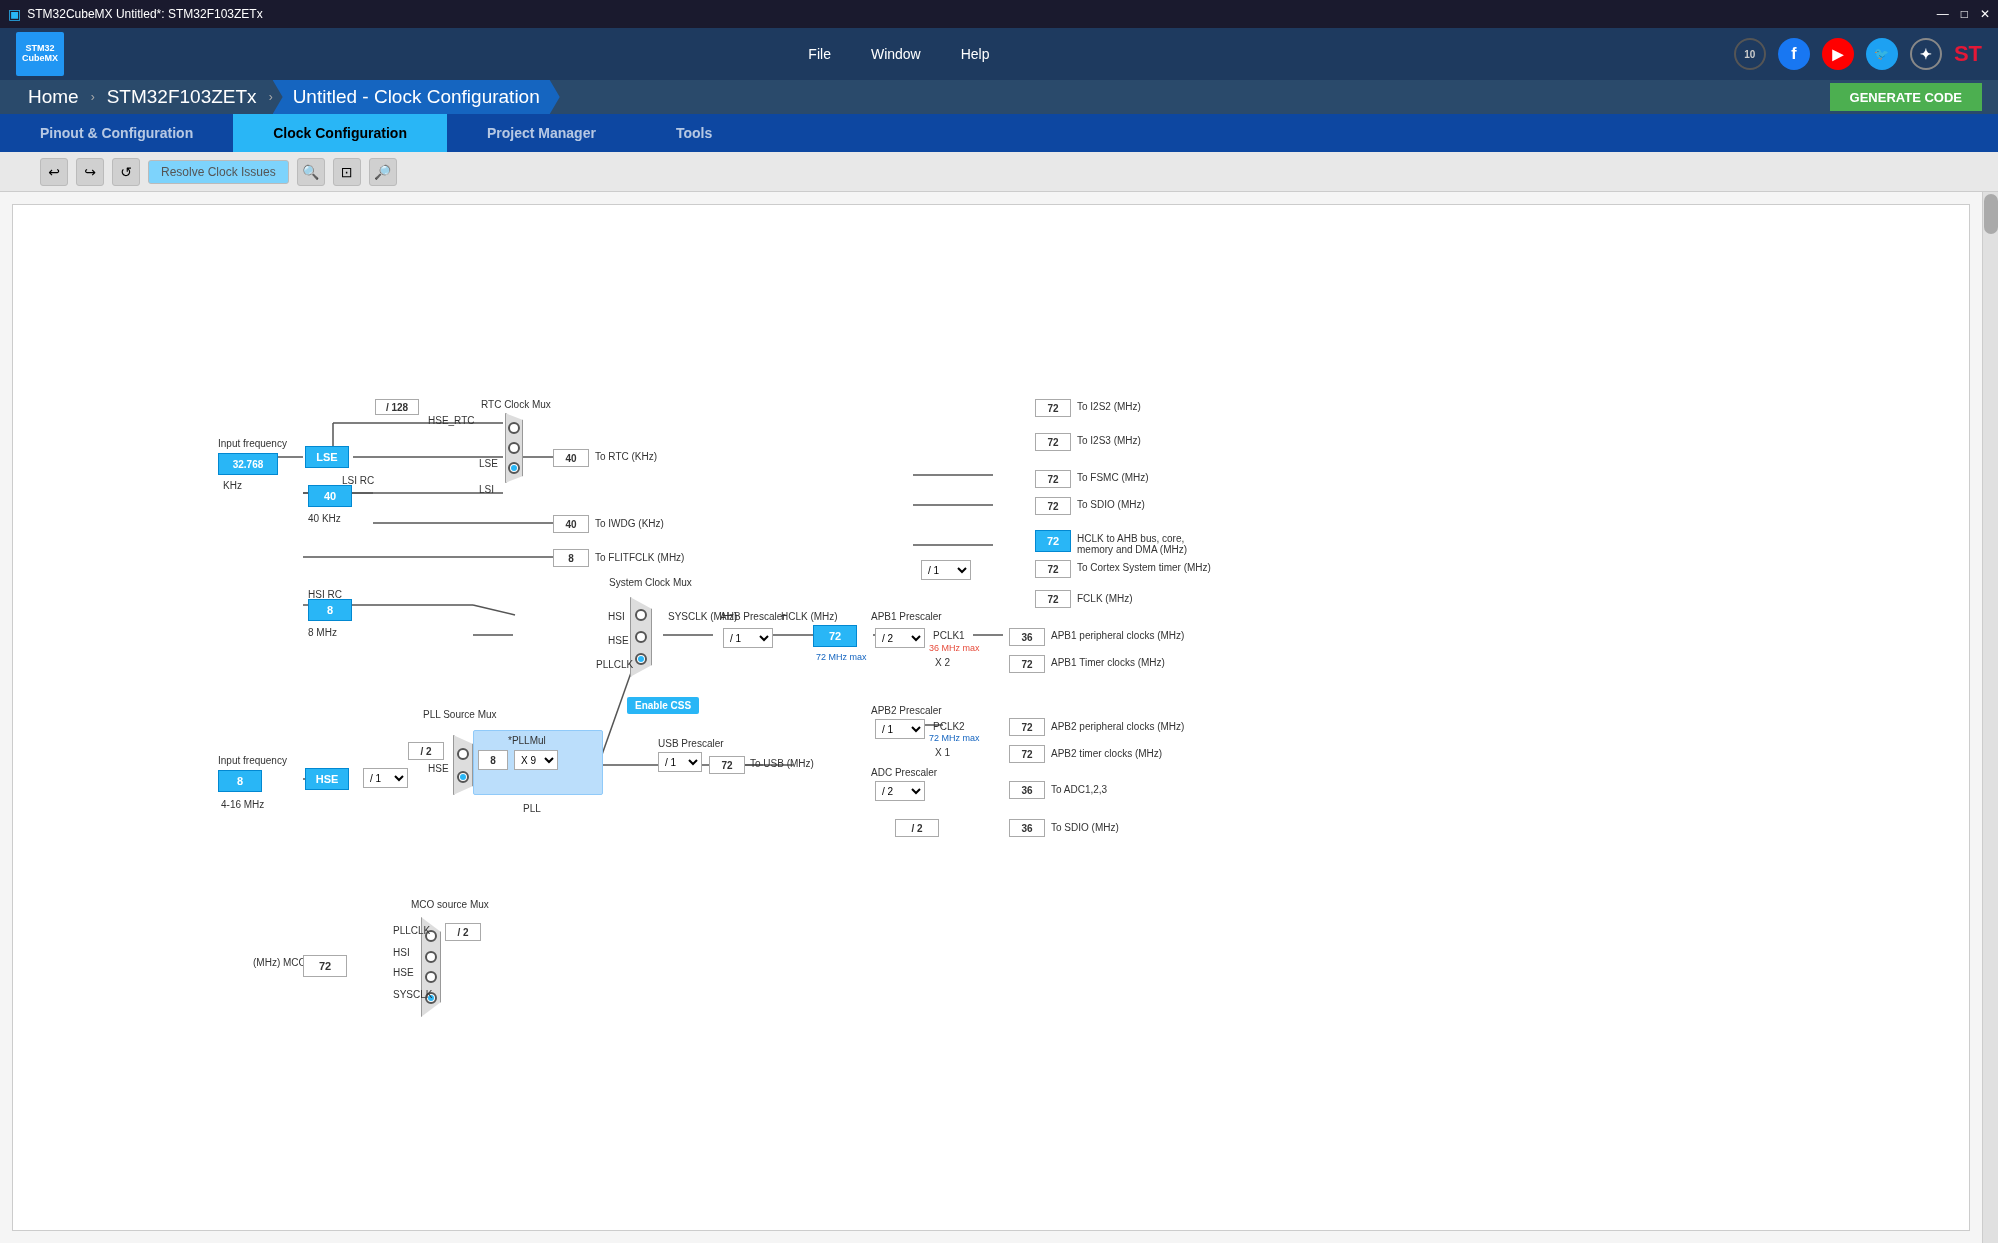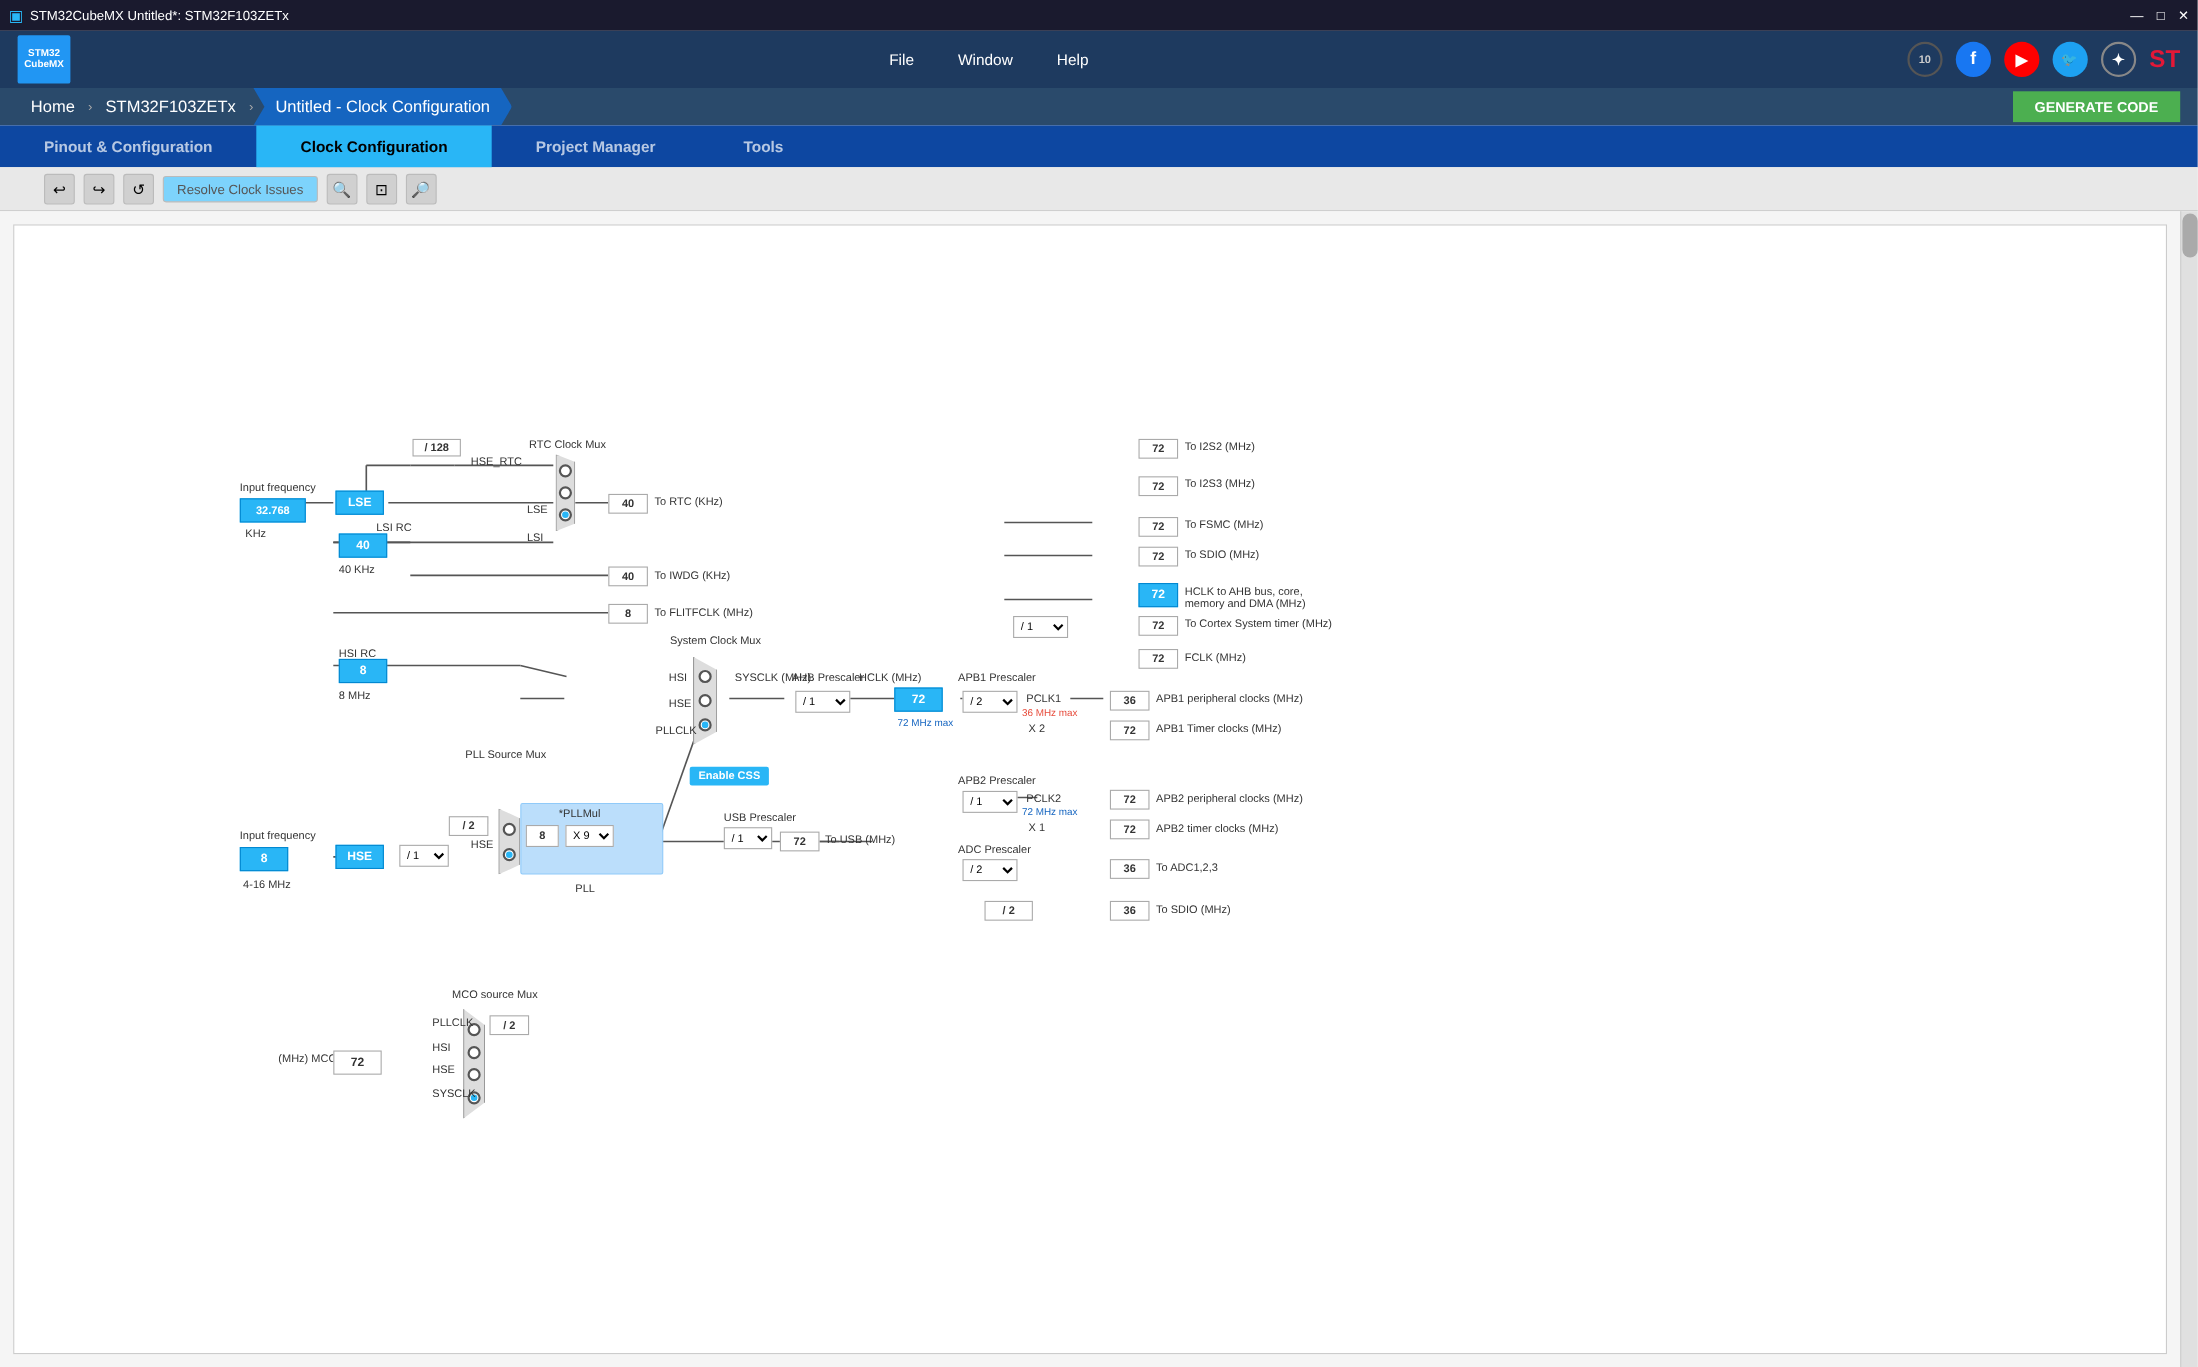--- a/index.html
+++ b/index.html
@@ -50,21 +50,21 @@
     .breadcrumb {
       background: #2a4a6b;
       height: 34px;
       display: flex;
       align-items: center;
       padding: 0 16px;
       gap: 0;
     }
     .breadcrumb-item {
       color: white;
-      font-size: 15px;
+      font-size: 19px;
       padding: 0 12px;
       height: 34px;
       display: flex;
       align-items: center;
       cursor: pointer;
     }
     .breadcrumb-item.active {
       background: #1565c0;
       clip-path: polygon(0 0, calc(100% - 10px) 0, 100% 50%, calc(100% - 10px) 100%, 0 100%, 10px 50%);
       padding: 0 20px;
@@ -458,21 +458,21 @@
 
     <select class="clk-select" style="left:908px; top:355px; width:50px;">
       <option>/ 1</option>
     </select>
     <div class="clk-box white" style="left:1022px; top:355px; width:36px; height:18px; font-size:10px;">72</div>
     <div class="clk-text" style="left:1064px; top:357px;">To Cortex System timer (MHz)</div>
 
     <div class="clk-box white" style="left:1022px; top:385px; width:36px; height:18px; font-size:10px;">72</div>
     <div class="clk-text" style="left:1064px; top:388px;">FCLK (MHz)</div>
 
-    <div class="clk-text" style="left:400px; top:476px;padding-left:10px;">PLL Source Mux</div>
+    <div class="clk-text" style="left:400px; top:504px;padding-left:10px;">PLL Source Mux</div>
 
     <div class="clk-text" style="left:205px; top:550px;">Input frequency</div>
     <div class="clk-box" style="left:205px; top:565px; width:44px; height:22px;">8</div>
     <div class="clk-text" style="left:208px; top:594px;">4-16 MHz</div>
 
     <div class="clk-box" style="left:292px; top:563px; width:44px; height:22px;">HSE</div>
 
     <select class="clk-select" style="left:350px; top:563px; width:45px;">
       <option>/ 1</option>
     </select>

